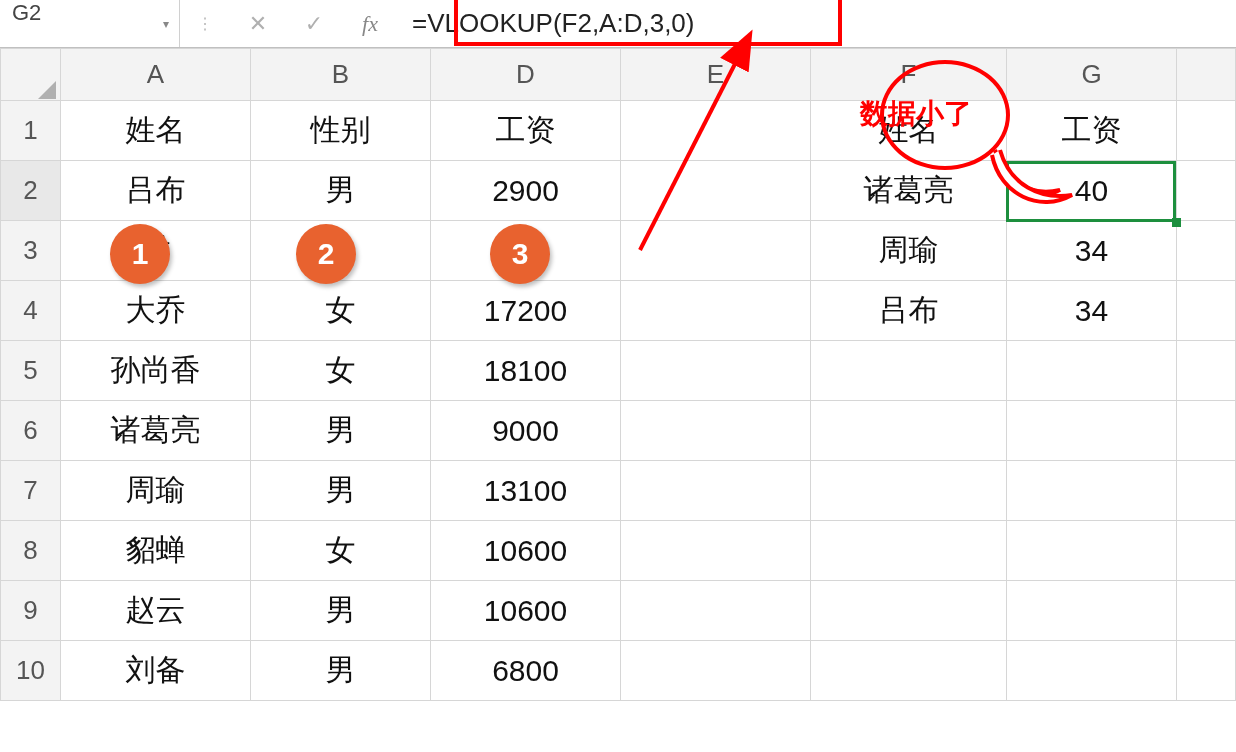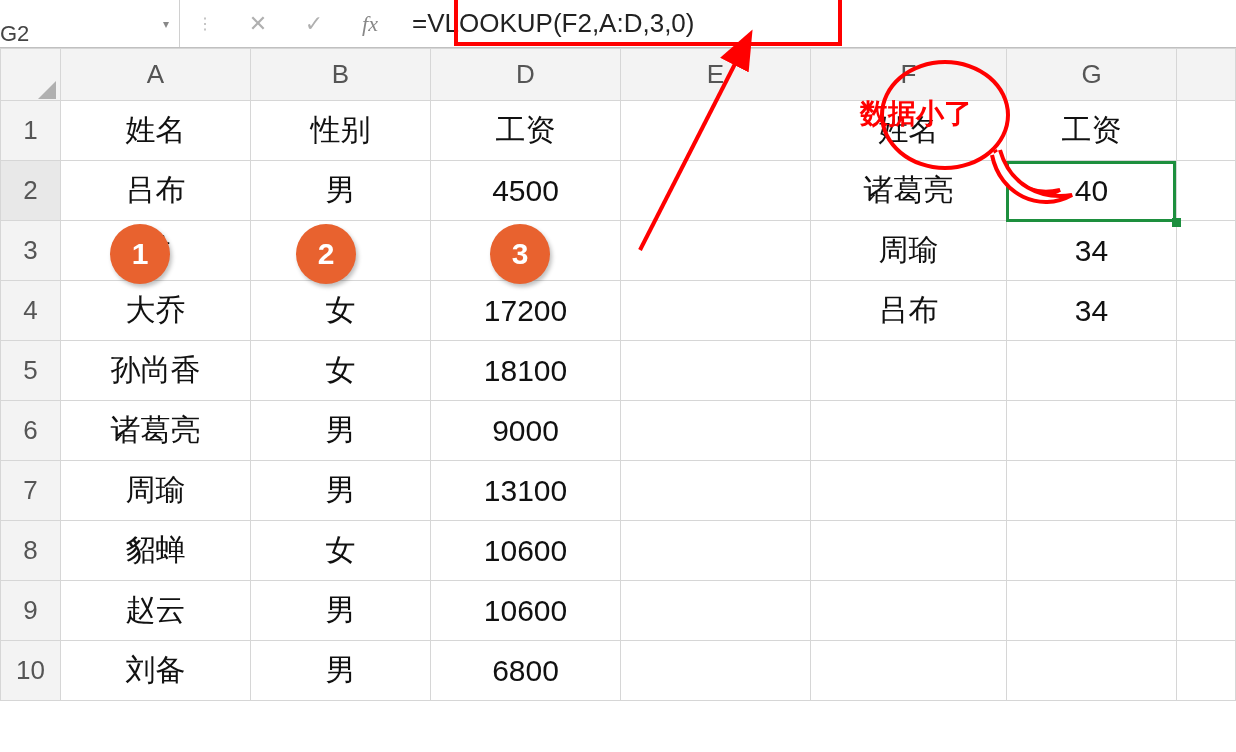--- a/index.html
+++ b/index.html
@@ -17,22 +17,22 @@
   .formula-bar {
     display: flex;
     align-items: stretch;
     height: 48px;
     border-bottom: 1px solid #c0c0c0;
     position: relative;
   }
   .name-box {
     width: 180px;
     display: flex;
-    align-items: flex-end;
-    padding-left: 0;
+    align-items: flex-start;
+    padding-left: 12px;
     font-size: 22px;
     color: #444;
     border-right: 1px solid #d0d0d0;
     position: relative;
   }
   .name-box-caret {
     position: absolute;
     right: 10px;
     top: 50%;
     transform: translateY(-50%);
@@ -251,21 +251,21 @@
     <td class="cell">工资</td>
     <td class="cell"></td>
     <td class="cell">姓名</td>
     <td class="cell">工资</td>
     <td class="cell"></td>
   </tr>
   <tr>
     <td class="row-header r2">2</td>
     <td class="cell">吕布</td>
     <td class="cell">男</td>
-    <td class="cell">4500</td>
+    <td class="cell">2900</td>
     <td class="cell"></td>
     <td class="cell">诸葛亮</td>
     <td class="cell">40</td>
     <td class="cell"></td>
   </tr>
   <tr>
     <td class="row-header">3</td>
     <td class="cell">乔</td>
     <td class="cell"></td>
     <td class="cell">1</td>

